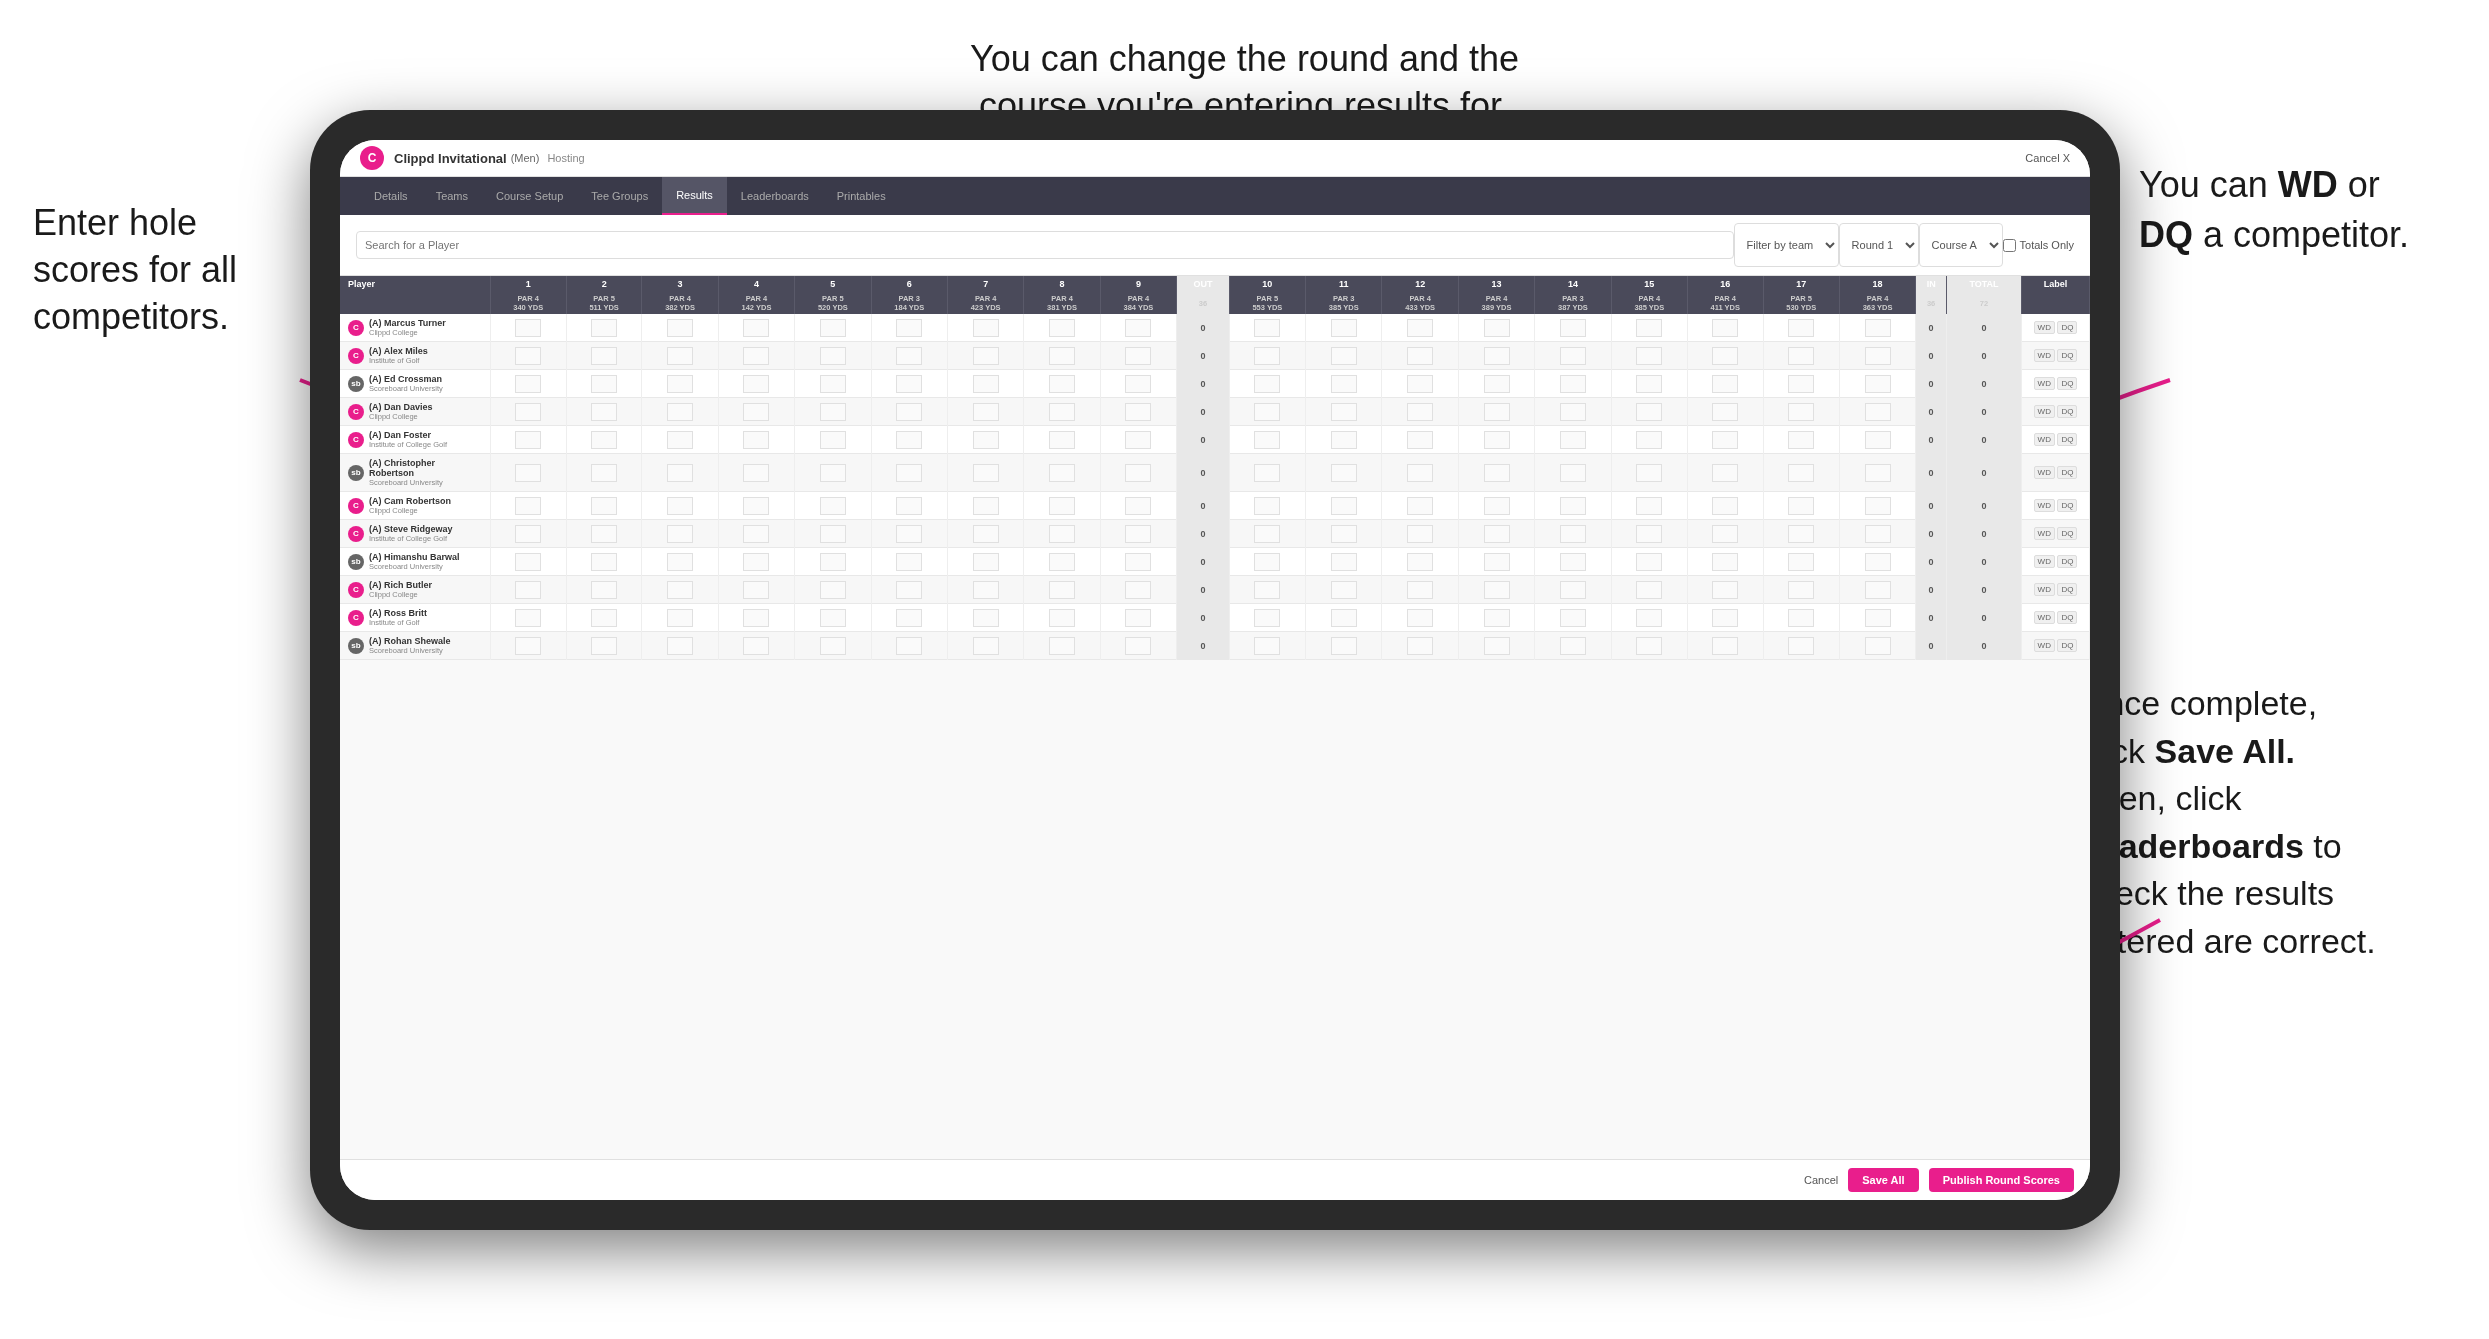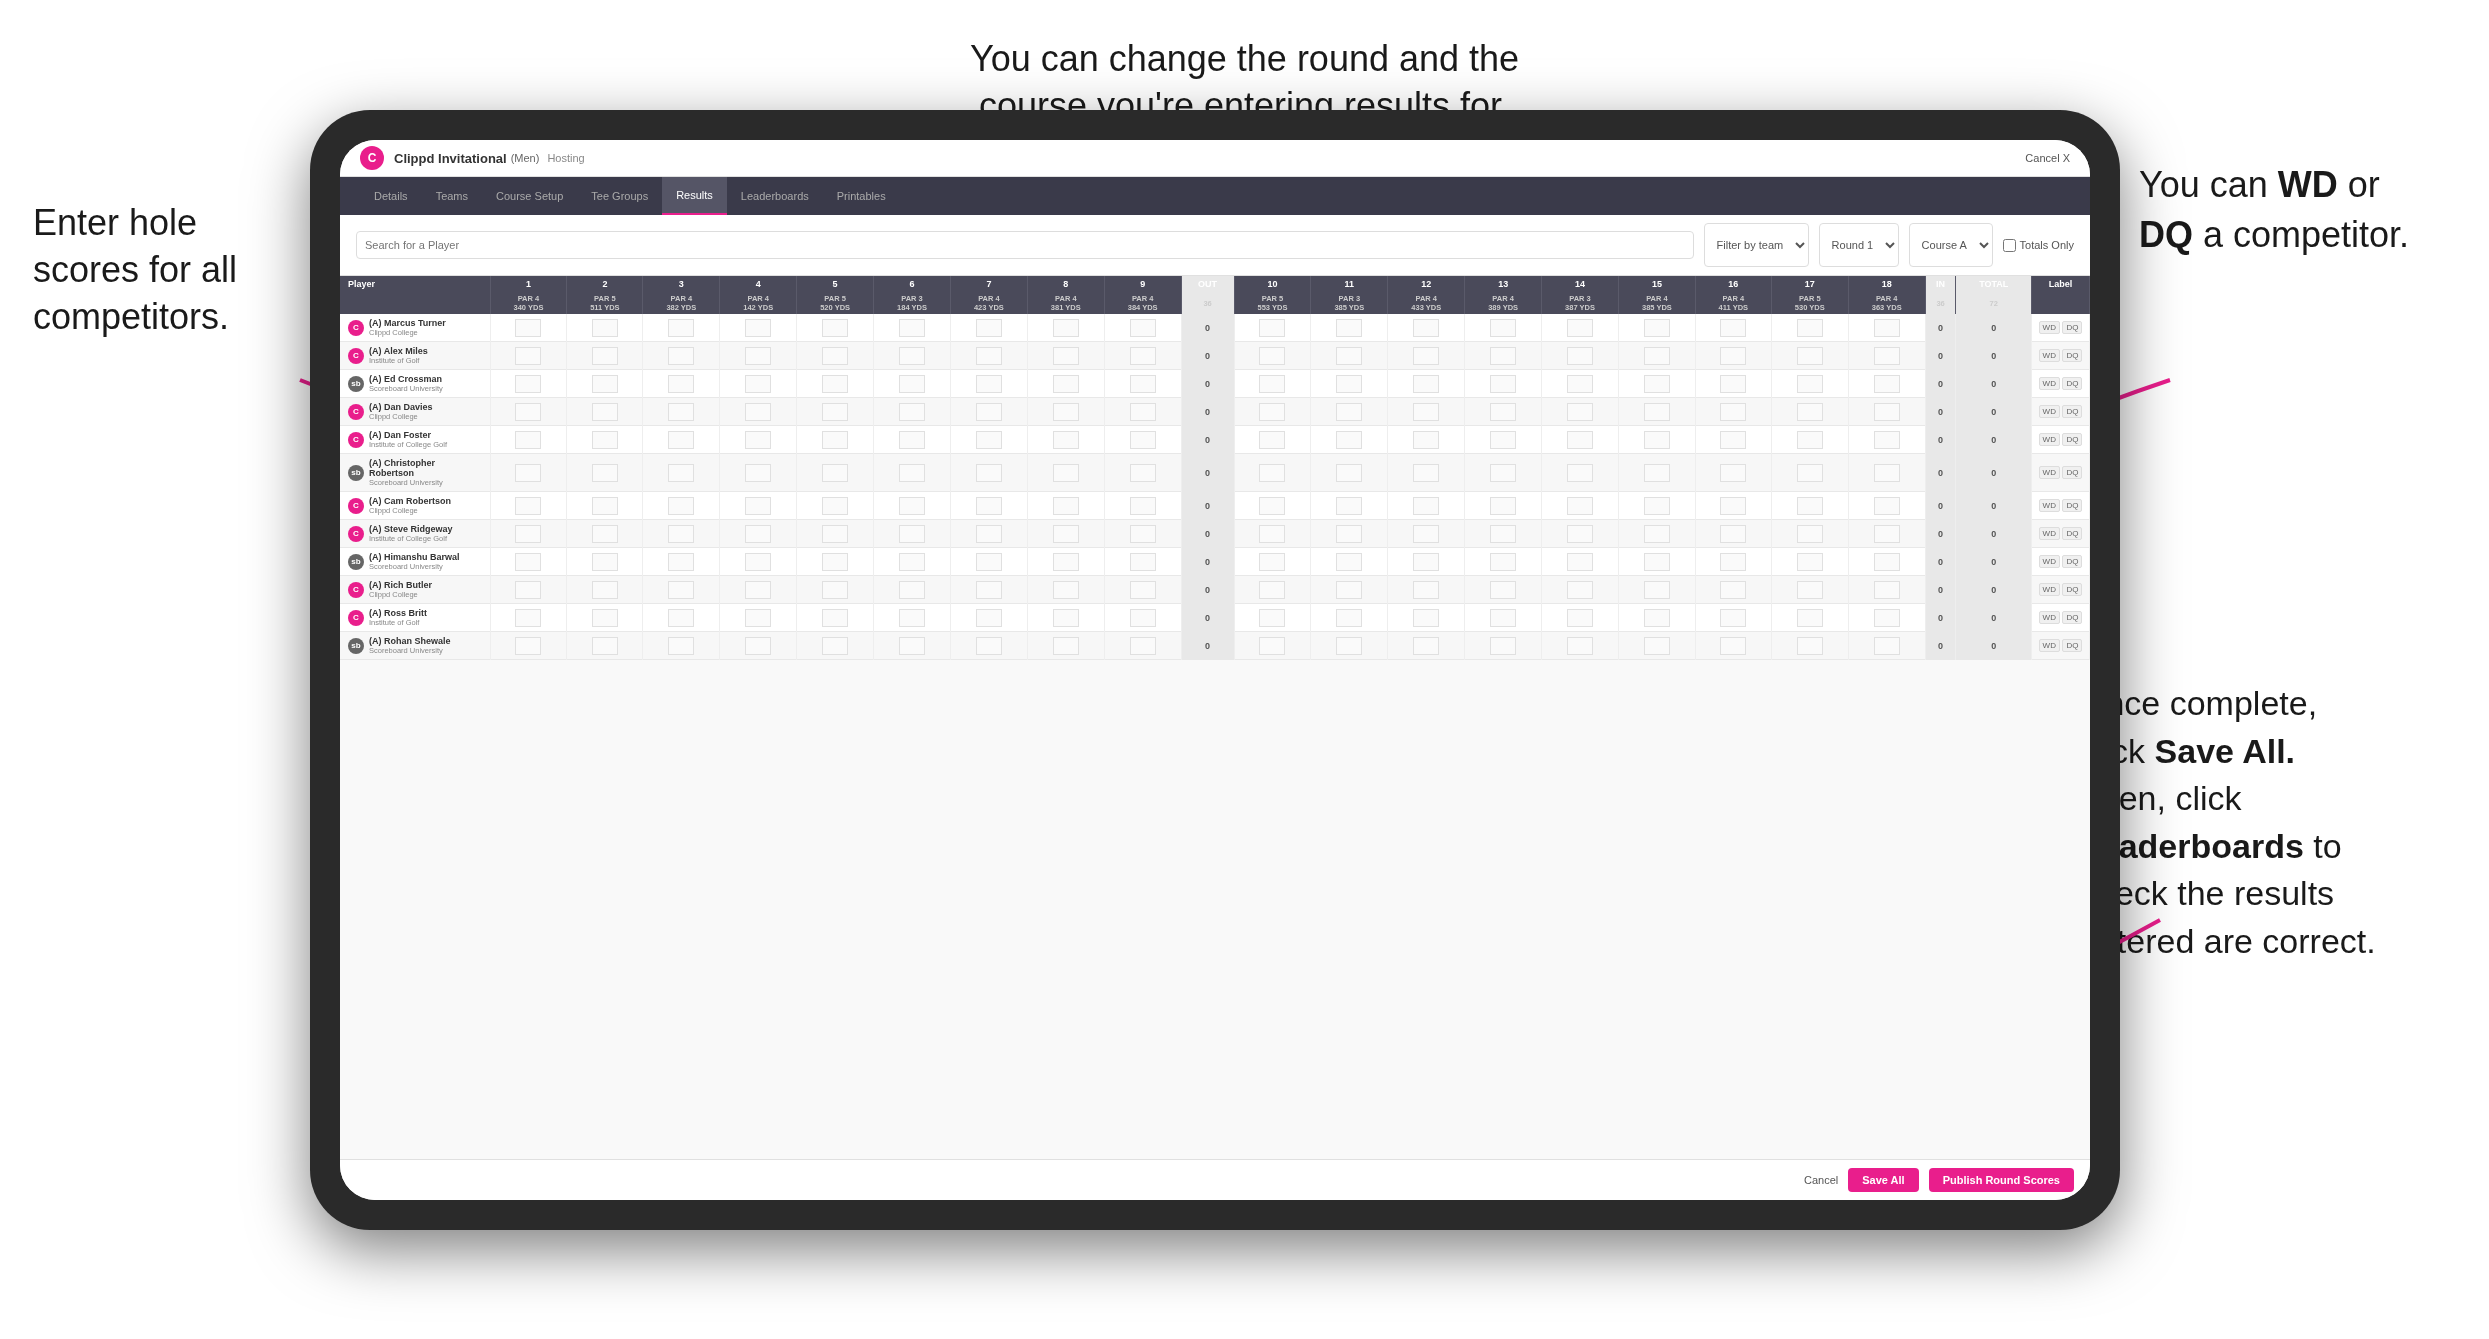--- a/index.html
+++ b/index.html
@@ -196,21 +196,20 @@
       background: #555566;
       border-bottom: 2px solid #e91e8c;
     }
 
     
     .filter-bar {
       background: #ffffff;
       display: flex;
       align-items: center;
       padding: 8px 16px;
-      gap: 10px;
       border-bottom: 1px solid #e0e0e0;
       flex-shrink: 0;
     }
 
     .search-input {
       flex: 1;
       height: 28px;
       border: 1px solid #ddd;
       border-radius: 4px;
       padding: 0 8px;
@@ -361,21 +360,21 @@
     .dq-btn {
       background: #f0f0f0;
       border: 1px solid #ddd;
       border-radius: 2px;
       font-size: 8px;
       color: #666;
       padding: 1px 3px;
       cursor: pointer;
     }
 
-    .label-col { width: 58px; }
+    .label-col { width: 68px; }
 
     
     .action-bar {
       background: #ffffff;
       display: flex;
       align-items: center;
       justify-content: flex-end;
       padding: 8px 16px;
       gap: 10px;
       border-top: 1px solid #e0e0e0;

